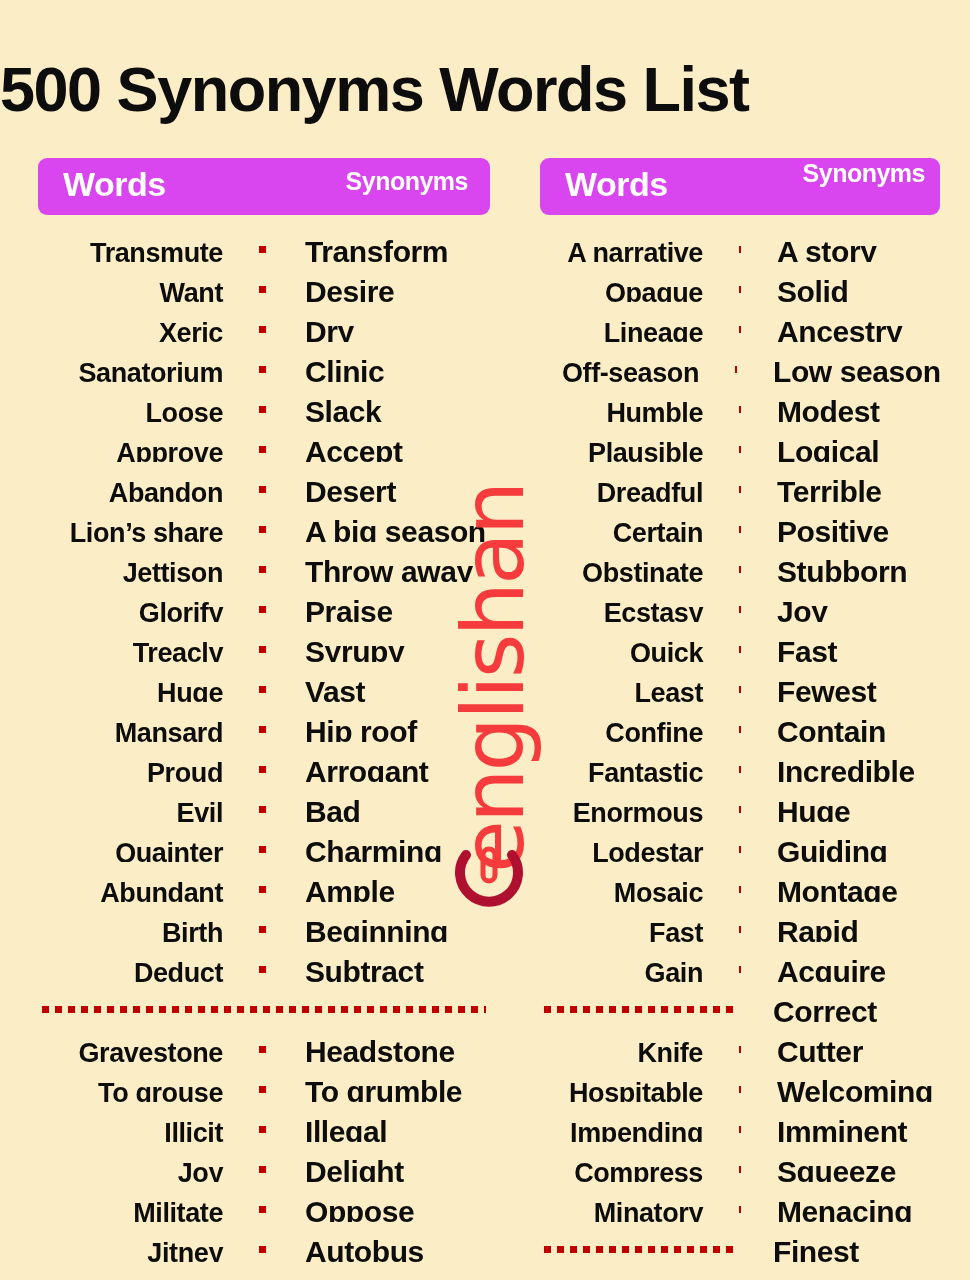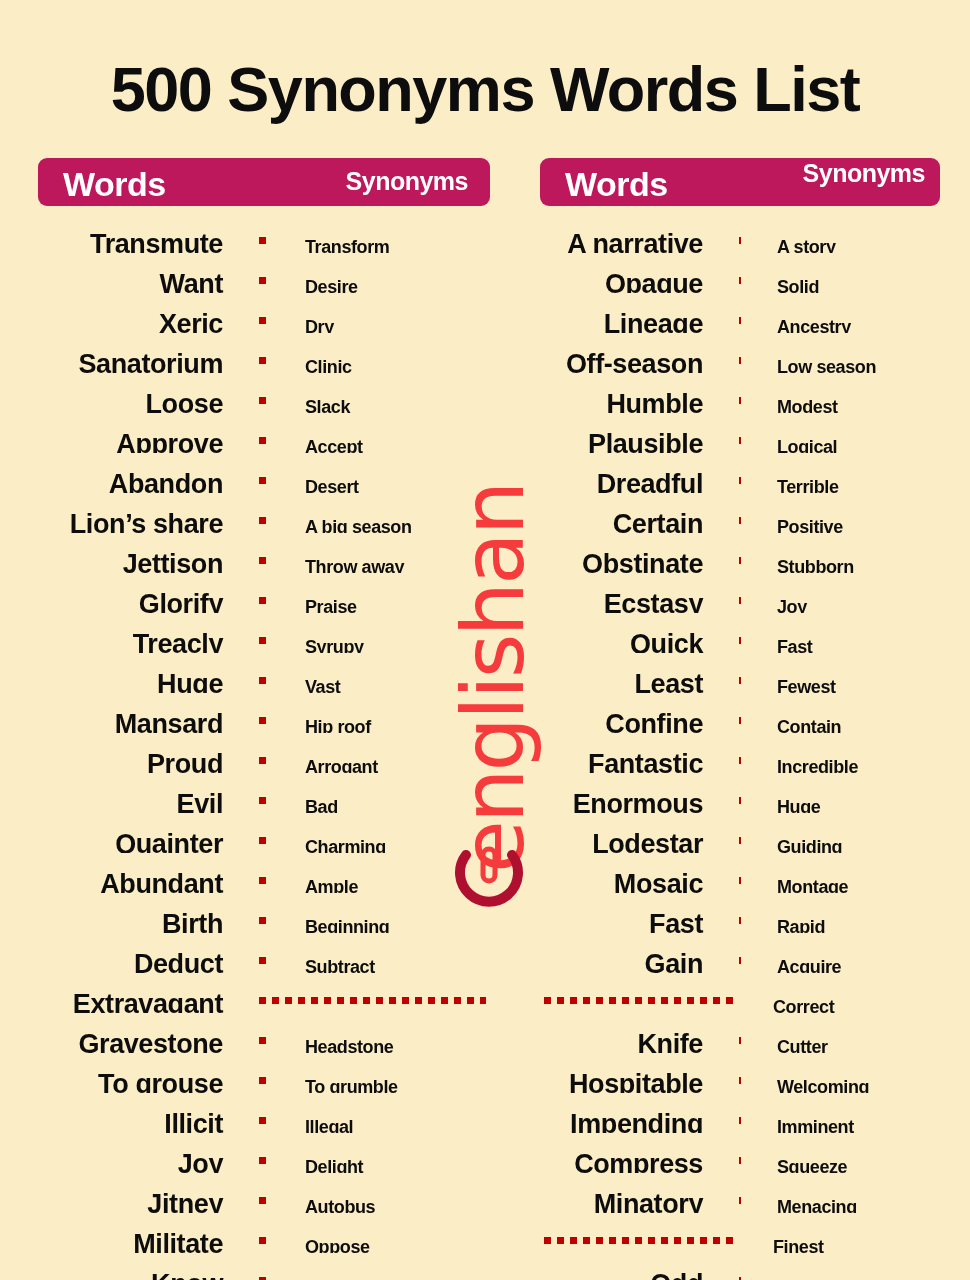--- a/index.html
+++ b/index.html
@@ -18,21 +18,21 @@
 
   .page {
     position: relative;
     width: 970px;
     height: 1280px;
     box-sizing: border-box;
   }
 
   
   .title {
-    text-align: center;
+    text-align: left;
     font-size: 63px;
     font-weight: bold;
     color: #0d0d0d;
     letter-spacing: -1.5px;
     line-height: 1;
     padding-top: 16px;
     height: 74px;
     box-sizing: border-box;
     white-space: nowrap;
   }
@@ -47,23 +47,23 @@
     width: 970px;
   }
   .column {
     width: 452px;
     position: relative;
   }
   .column.right { width: 400px; }
 
   
   .header-bar {
-    background: #be185d;
+    background: #d946ef;
     border-radius: 9px;
-    height: 48px;
+    height: 57px;
     display: flex;
     align-items: center;
     box-sizing: border-box;
     margin-bottom: 7px;
     position: relative;
   }
   .header-bar .hdr-words {
     color: #ffffff;
     font-size: 34px;
     font-weight: bold;
@@ -105,21 +105,21 @@
   .word {
     font-size: 27px;
     font-weight: bold;
     color: #0d0d0d;
     text-align: right;
     white-space: nowrap;
     line-height: 40px;
     letter-spacing: -0.4px;
   }
   .syn {
-    font-size: 18px;
+    font-size: 30px;
     font-weight: bold;
     color: #0d0d0d;
     text-align: left;
     white-space: nowrap;
     line-height: 40px;
     letter-spacing: -0.4px;
   }
 
   .column.left .word { width: 185px; }
   .column.left .syn  { width: 185px; }
@@ -283,21 +283,20 @@
             <span class="word">Birth</span>
             <span class="leader"></span>
             <span class="syn">Beginning</span>
           </div>
           <div class="row">
             <span class="word">Deduct</span>
             <span class="leader"></span>
             <span class="syn">Subtract</span>
           </div>
           <div class="row">
-            <span class="word">Extravagant</span>
             <span class="leader"></span>
           </div>
           <div class="row">
             <span class="word">Gravestone</span>
             <span class="leader"></span>
             <span class="syn">Headstone</span>
           </div>
           <div class="row">
             <span class="word">To grouse</span>
             <span class="leader"></span>
@@ -307,28 +306,28 @@
             <span class="word">Illicit</span>
             <span class="leader"></span>
             <span class="syn">Illegal</span>
           </div>
           <div class="row">
             <span class="word">Joy</span>
             <span class="leader"></span>
             <span class="syn">Delight</span>
           </div>
           <div class="row">
+            <span class="word">Militate</span>
+            <span class="leader"></span>
+            <span class="syn">Oppose</span>
+          </div>
+          <div class="row">
             <span class="word">Jitney</span>
             <span class="leader"></span>
             <span class="syn">Autobus</span>
-          </div>
-          <div class="row">
-            <span class="word">Militate</span>
-            <span class="leader"></span>
-            <span class="syn">Oppose</span>
           </div>
           <div class="row">
             <span class="word">Know</span>
             <span class="leader"></span>
             <span class="syn">Recognize</span>
           </div>
         </div>
     </div>
 
     <div class="column right">

